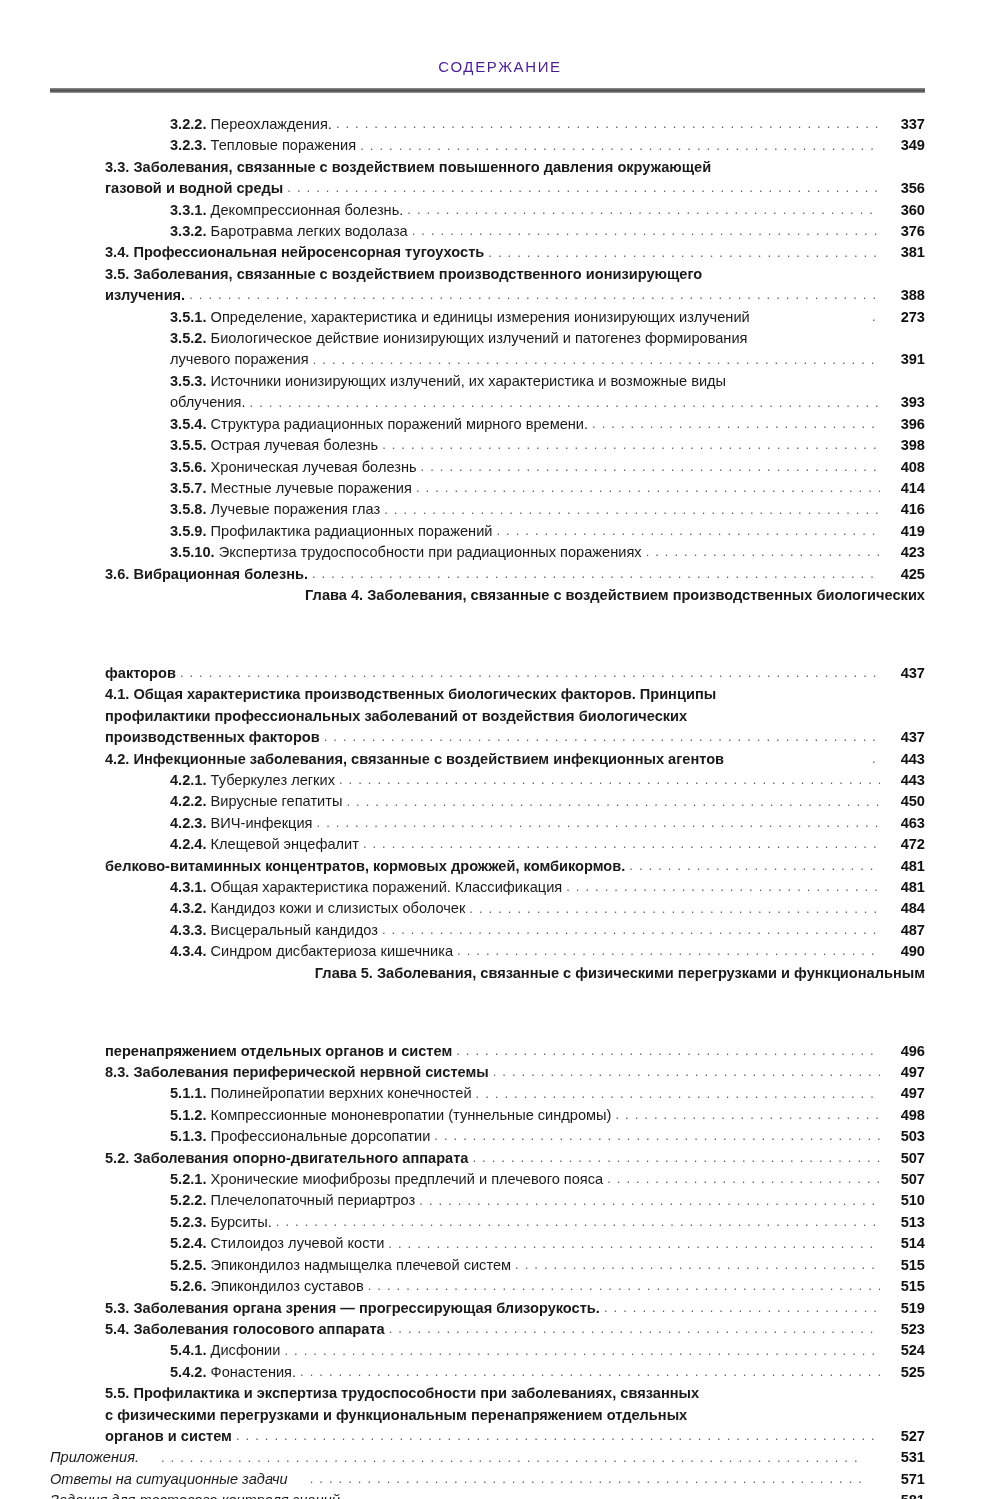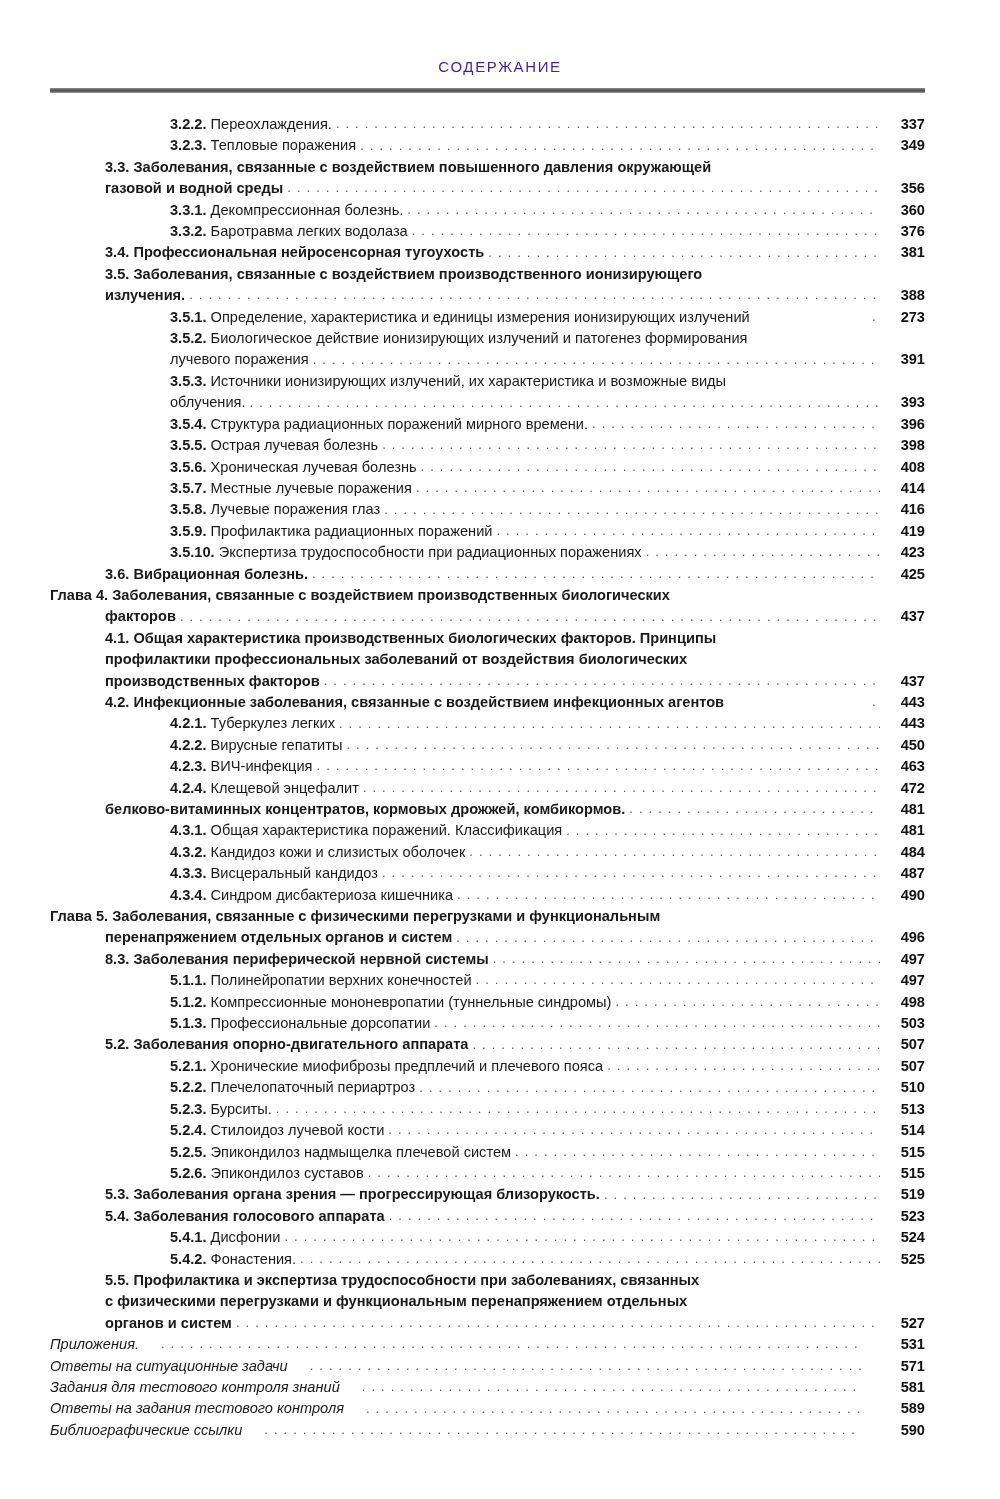--- a/index.html
+++ b/index.html
@@ -83,21 +83,21 @@
     text-align: right;
     font-weight: bold;
     font-size: 14.6px;
     color: #111111;
     white-space: pre;
   }
   .row.no-leader .leader::after { content: ""; }
   .row.no-page .page-no { visibility: hidden; }
 
   
-  .lvl-chapter { padding-left: 0px; }
+  .lvl-chapter { padding-left: 0px; flex-direction: column; }
   .lvl-chapter-cont { padding-left: 55px; }
   .lvl-2 { padding-left: 55px; }
   .lvl-3 { padding-left: 120px; }
   .lvl-front { padding-left: 0px; gap: 18px; }
 
   
   .b { font-weight: bold; }
   .num { font-weight: bold; }
   .normal-text { font-weight: 400; }
   .italic { font-style: italic; font-weight: 400; }

